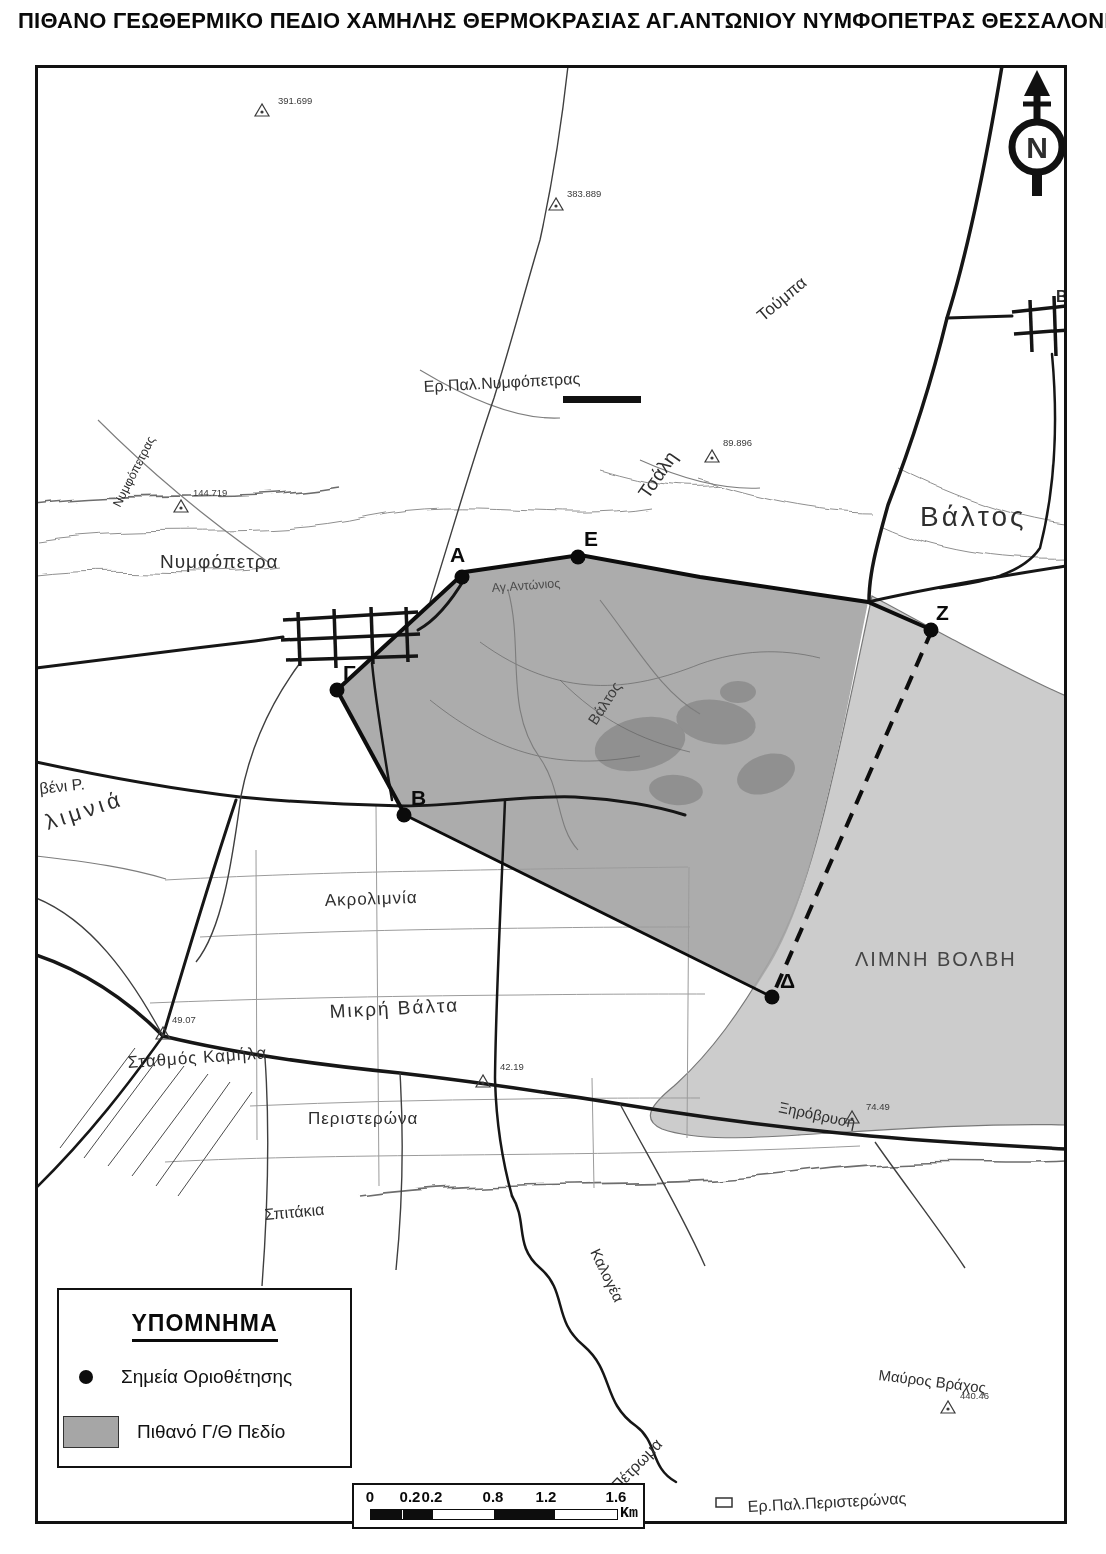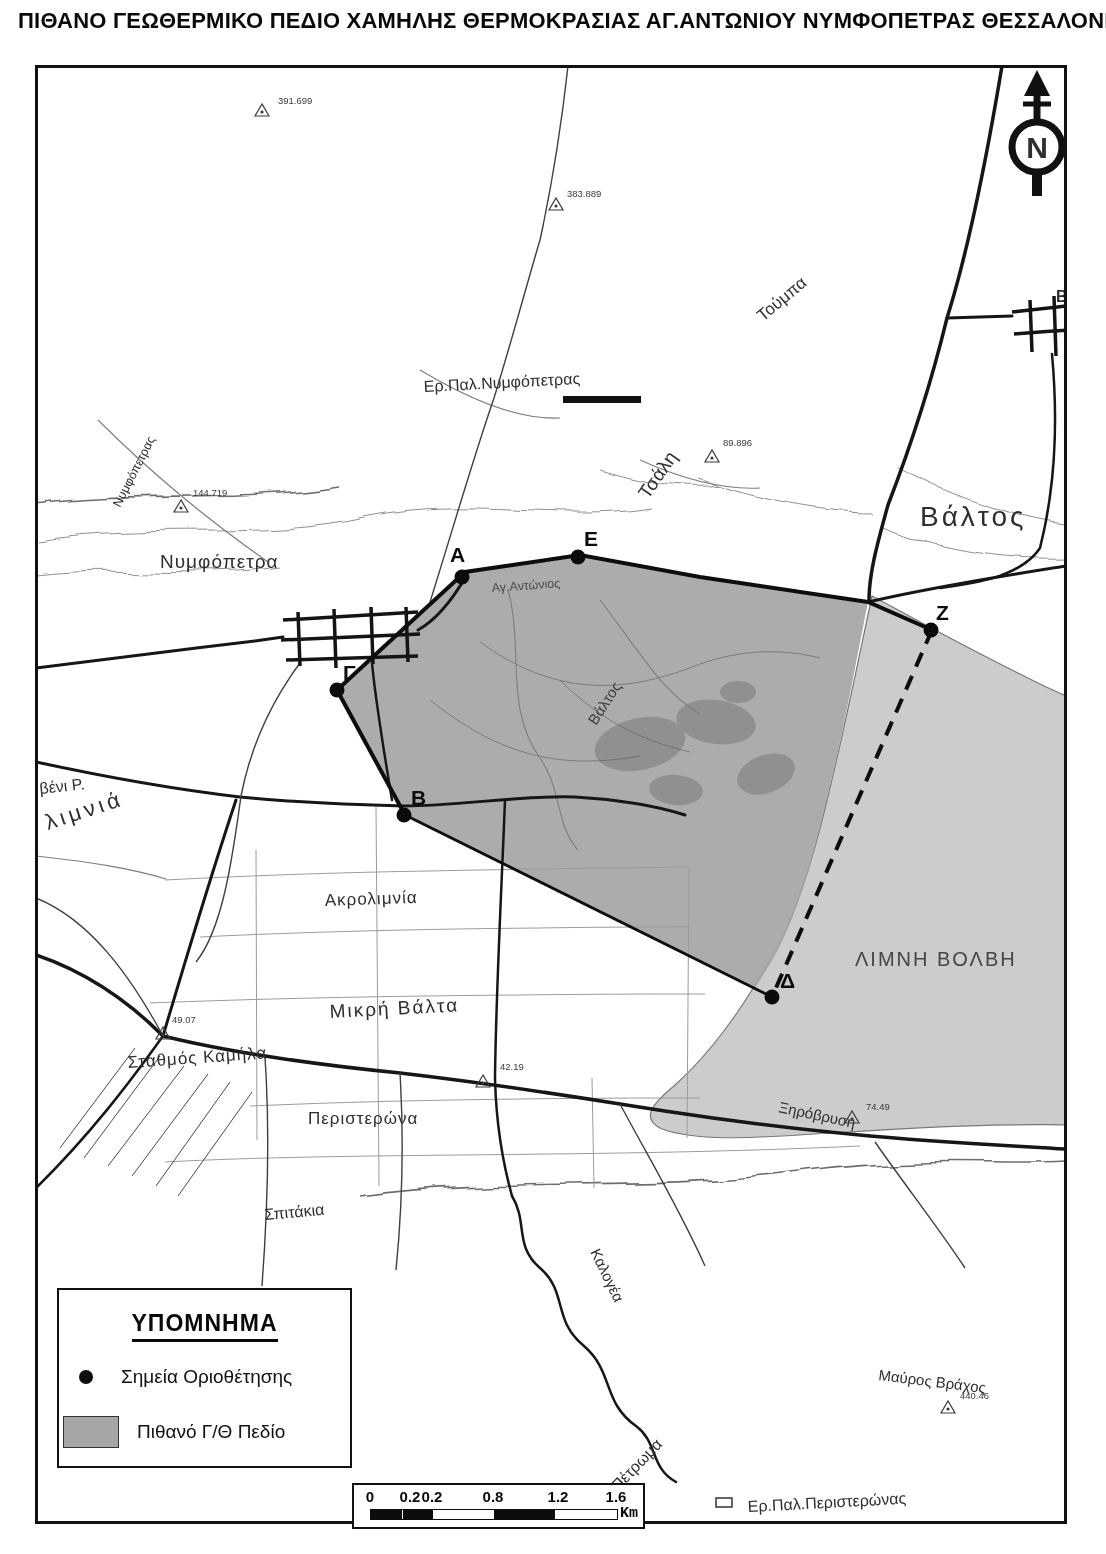--- a/index.html
+++ b/index.html
@@ -30,21 +30,21 @@
           color:#0a0a0a;border-bottom:3px solid #0a0a0a;padding-bottom:2px;letter-spacing:1px;}
   .lrow{display:flex;align-items:center;margin-top:24px;padding-left:10px;}
   .lrow.second{margin-top:28px;padding-left:4px;}
   .ldot{width:14px;height:14px;border-radius:50%;background:#0d0d0d;margin:0 28px 0 10px;flex:none;}
   .lswatch{width:54px;height:30px;background:var(--field);border:1.5px solid #333;margin-right:18px;flex:none;}
   .llabel{font-size:19px;color:#111;}
   
   .scalebox{position:absolute;left:352px;top:1483px;width:293px;height:46px;background:#fff;
           border:2px solid #111;box-sizing:border-box;}
   .tk{position:absolute;top:3px;transform:translateX(-50%);font-size:15px;font-weight:bold;color:#0a0a0a;}
-  .t0{left:16px}.t1{left:56px}.t2{left:78px}.t3{left:139px}.t4{left:204px}.t5{left:262px}
+  .t0{left:16px}.t1{left:56px}.t2{left:78px}.t3{left:139px}.t4{left:192px}.t5{left:262px}
   .sbar{position:absolute;left:16px;top:24px;width:246px;height:9px;border:1.5px solid #0d0d0d;
         display:flex;box-sizing:content-box;}
   .seg{height:100%;}
   .s-b{background:#0d0d0d;} .s-w{background:#fff;}
   .unit{position:absolute;left:266px;top:20px;font-size:15px;font-weight:bold;color:#0a0a0a;font-family:Liberation Mono, monospace;}
 </style>
 </head>
 <body>
 
 <div class="page">

